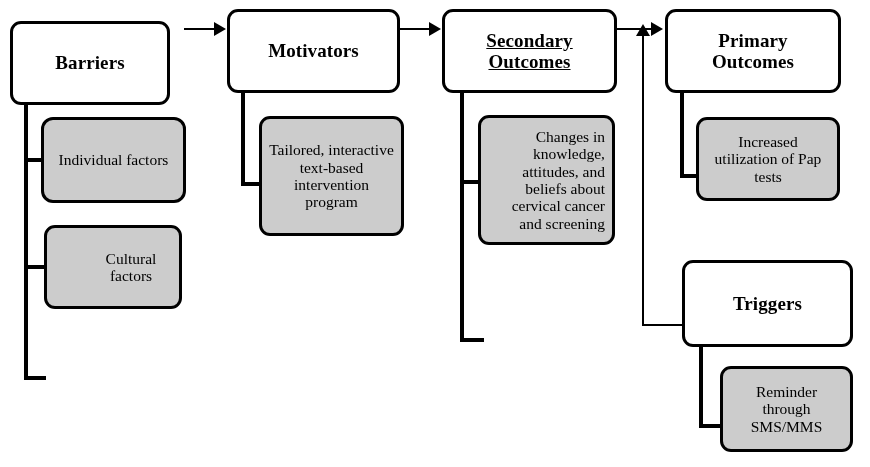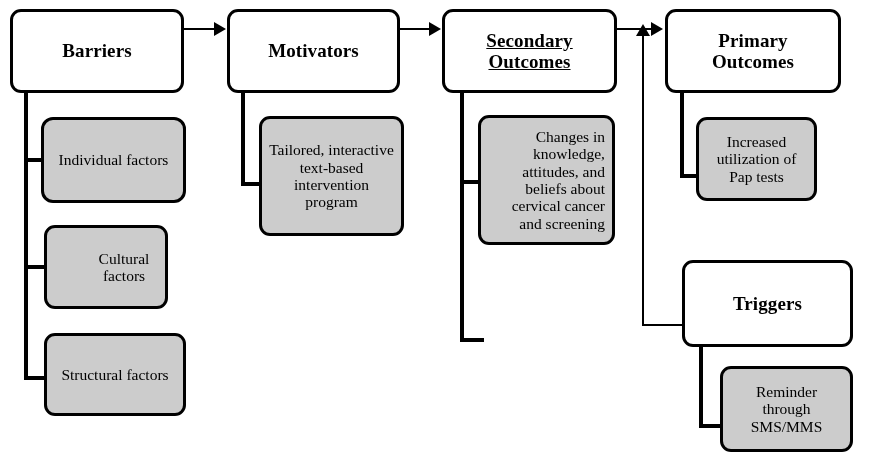--- a/index.html
+++ b/index.html
@@ -78,37 +78,34 @@
     border-right: 7px solid transparent;
     border-bottom: 12px solid #000000;
     z-index: 4;
   }
 </style>
 </head>
 <body>
 
 <div id="canvas">
 
-  <div class="node header" style="left:10px; top:9px; width:174px; height:84px;text-align:center;">
+  <div class="node header" style="left:10px; top:21px; width:160px; height:84px;text-align:center;">
     <span class="label">Barriers</span>
   </div>
 
   <div class="seg v" style="left:24px; top:90px; width:4px; height:290px;"></div>
   <div class="seg h" style="left:24px; top:158px; width:20px; height:4px;"></div>
   <div class="seg h" style="left:24px; top:265px; width:22px; height:4px;"></div>
   <div class="seg h" style="left:24px; top:376px; width:22px; height:4px;"></div>
 
   <div class="node leaf" style="left:41px; top:117px; width:145px; height:86px;border-radius:12px;">
     <span class="label">Individual factors</span>
   </div>
-  <div class="node leaf" style="left:44px; top:225px; width:124px; height:84px;padding-left:36px;">
+  <div class="node leaf" style="left:44px; top:225px; width:138px; height:84px;padding-left:36px;">
     <span class="label">Cultural factors</span>
-  </div>
-  <div class="node leaf" style="left:44px; top:333px; width:142px; height:83px;">
-    <span class="label">Structural factors</span>
   </div>
 
   <div class="arrowline" style="left:184px; top:28px; width:32px;"></div>
   <div class="arrowhead-r" style="left:214px; top:22px;"></div>
 
   <div class="node header" style="left:227px; top:9px; width:173px; height:84px;">
     <span class="label">Motivators</span>
   </div>
 
   <div class="seg v" style="left:241px; top:90px; width:4px; height:96px;"></div>
@@ -136,21 +133,21 @@
   <div class="arrowline" style="left:617px; top:28px; width:36px;"></div>
   <div class="arrowhead-r" style="left:651px; top:22px;"></div>
 
   <div class="node header" style="left:665px; top:9px; width:176px; height:84px;">
     <span class="label">Primary Outcomes</span>
   </div>
 
   <div class="seg v" style="left:680px; top:90px; width:4px; height:88px;"></div>
   <div class="seg h" style="left:680px; top:174px; width:22px; height:4px;"></div>
 
-  <div class="node leaf" style="left:696px; top:117px; width:121px; height:84px;">
+  <div class="node leaf" style="left:696px; top:117px; width:144px; height:84px;">
     <span class="label">Increased utilization of Pap tests</span>
   </div>
 
   <div class="seg h thin" style="left:642px; top:324px; width:42px; height:2px;"></div>
   <div class="seg v thin" style="left:642px; top:34px; width:2px; height:292px;"></div>
   <div class="arrowhead-u" style="left:636px; top:24px;"></div>
 
   <div class="node header" style="left:682px; top:260px; width:171px; height:87px;">
     <span class="label">Triggers</span>
   </div>

